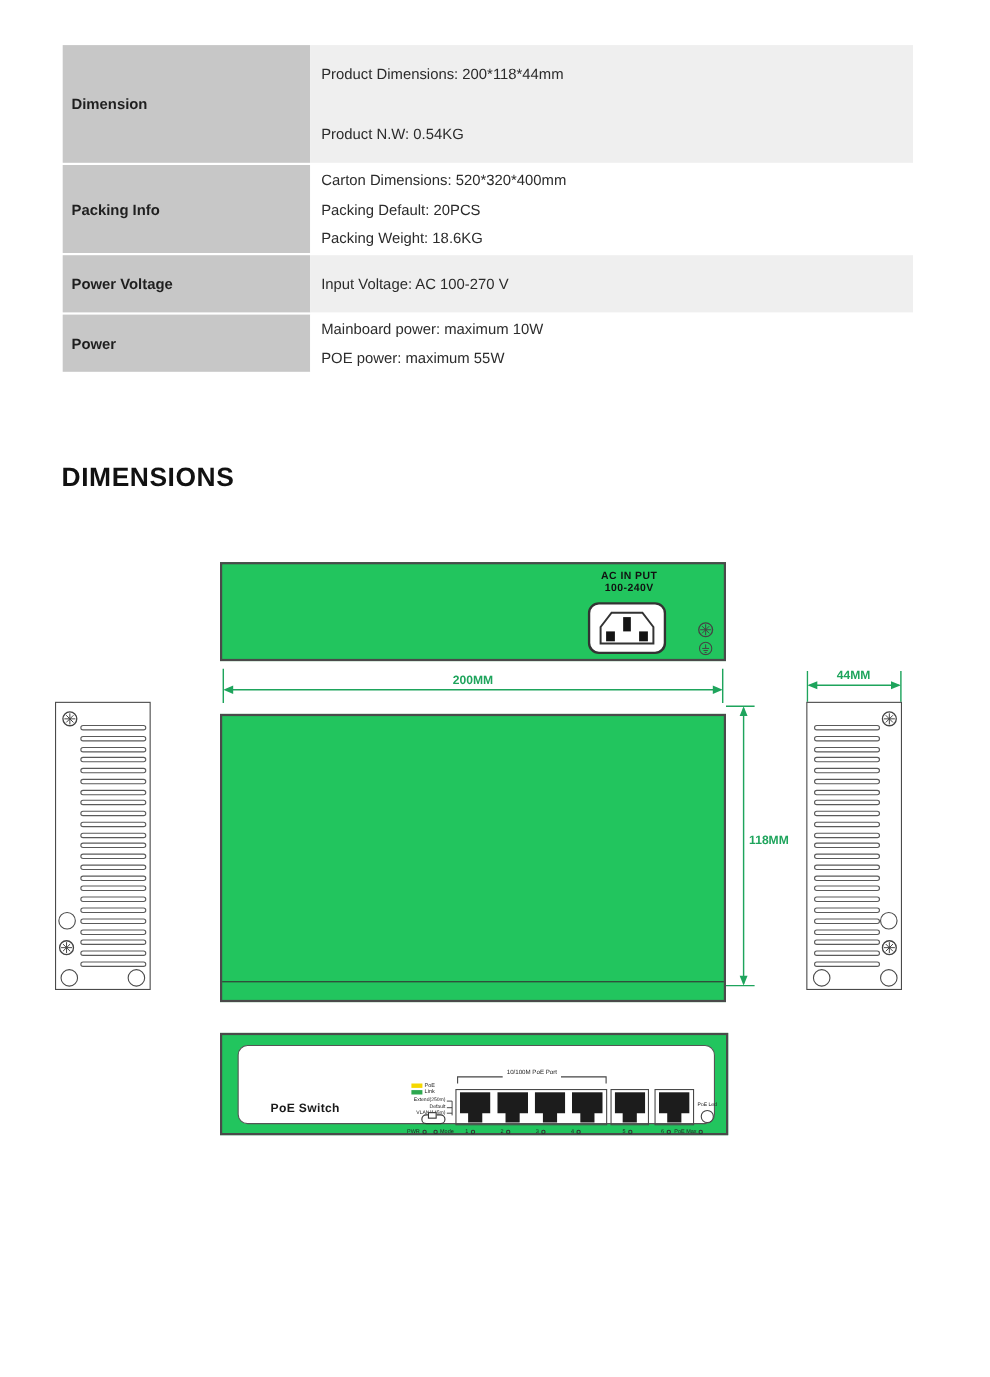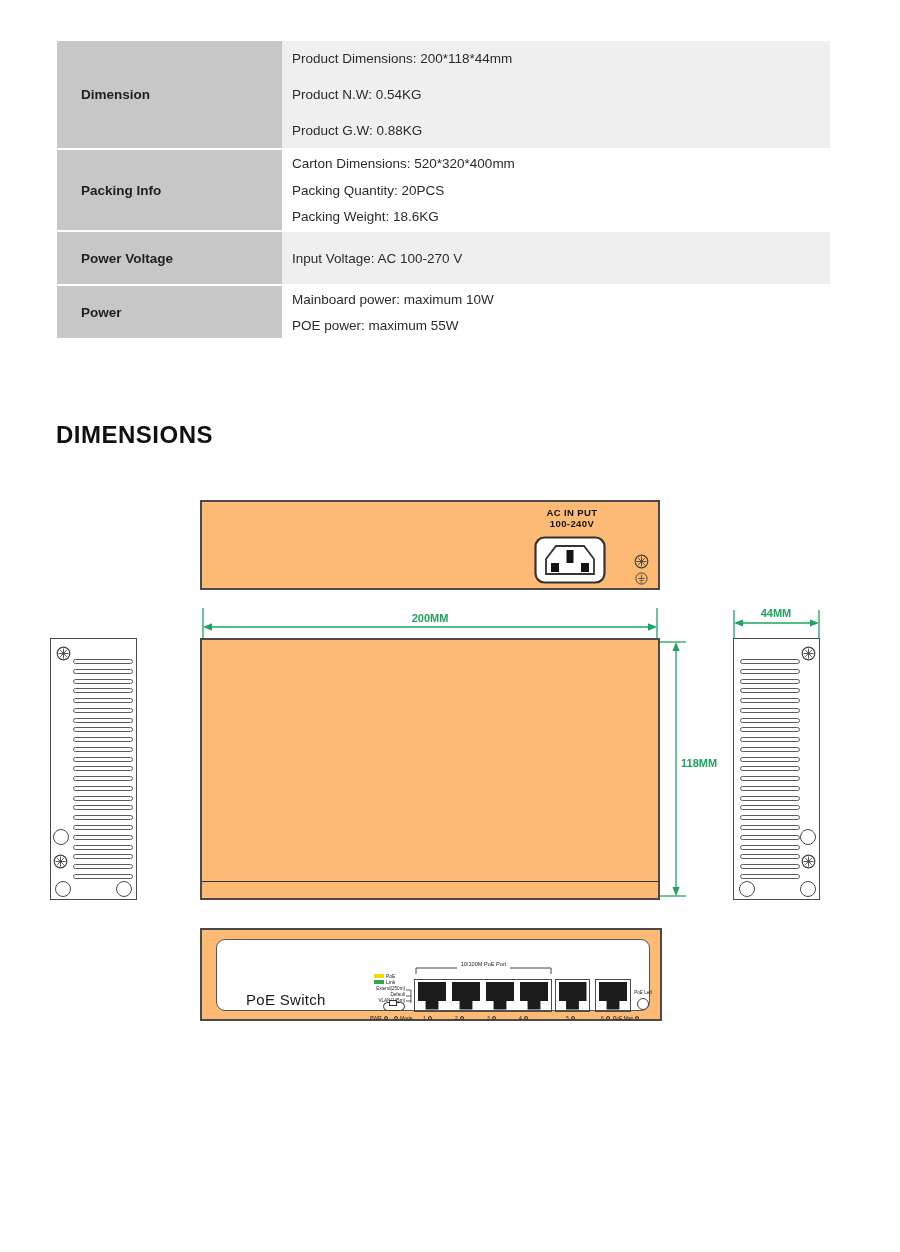--- a/index.html
+++ b/index.html
@@ -10,52 +10,52 @@
     overflow:hidden;
   }
   :root { --green:#1ea45c; --led-yellow:#f5d800; --led-green:#2da84f; --line:#4a4a4a; }
 
   
   .spec-table { position:absolute; left:57px; top:41px; width:773px; }
   .spec-row { display:flex; margin-bottom:2px; }
   .spec-label {
     width:225px; background:#c7c7c7; color:#1f1f1f;
     font-weight:bold; font-size:13.5px;
-    display:flex; align-items:center; padding-left:24px;
+    display:flex; align-items:center; padding-left:8px;
   }
   .spec-values { flex:1; display:flex; flex-direction:column; background:#fff; }
   .spec-values.shade { background:#efefef; }
   .spec-line { flex:1; display:flex; align-items:center; padding-left:10px; font-size:13.5px; color:#2b2b2b; }
 
   
   .section-title {
     position:absolute; left:56px; top:421px;
     font-size:24px; font-weight:bold; color:#111; letter-spacing:.5px;
   }
 
   
   .abs { position:absolute; }
-  .outline { border:2px solid var(--line); background:#fdba74; }
+  .outline { border:2px solid var(--line); background:#22c55e;margin-top:11px; }
   svg { display:block; }
   .dim-label { fill:var(--green); font-family:"Liberation Sans",sans-serif; font-weight:bold; font-size:11px; }
   .dim-stroke { stroke:var(--green); stroke-width:1.3; fill:none; }
   .dim-fill { fill:var(--green); }
 
   
   .ac-text { position:absolute; text-align:center; font-weight:bold; color:#111; font-size:9.5px; line-height:11px; letter-spacing:.4px; }
 
   
   .side-panel { border:1.5px solid #4a4a4a; background:#fff; }
   .vents { position:absolute; display:flex; flex-direction:column; justify-content:space-between; }
   .vent-slot { height:5px; border:1px solid #5a5a5a; border-radius:3px; width:100%; background:#fff; }
   .ring { position:absolute; border:1.3px solid #4a4a4a; border-radius:50%; background:#fff; }
 
   
   .front-inner { position:absolute; left:14px; top:9px; width:434px; height:72px; border:1.5px solid #555; border-radius:9px; background:#fff; }
-  .poe-switch-label { position:absolute; left:29px; top:51px; font-size:15px; font-weight:normal; color:#1a1a1a; letter-spacing:.3px; }
+  .poe-switch-label { position:absolute; left:29px; top:51px; font-size:11px; font-weight:bold; color:#1a1a1a; letter-spacing:.3px; }
   .legend { position:absolute; left:157px; top:33px; font-size:5px; color:#222; }
   .legend-row { display:flex; align-items:center; height:6px; }
   .legend-sw { width:10px; height:3.5px; margin-right:2px; display:inline-block; }
   .sw-poe { background:var(--led-yellow); }
   .sw-link { background:var(--led-green); }
   .mode-labels { position:absolute; left:138px; top:46px; width:50px; text-align:right; font-size:4.6px; line-height:6px; color:#222; }
   .mode-switch { position:absolute; left:166px; top:62px; width:22px; height:9px; border:1px solid #333; border-radius:4.5px; background:#fff; }
   .mode-knob { position:absolute; left:5px; top:-3px; width:8px; height:6px; border:1px solid #333; background:#fff; }
   .port-bracket { position:absolute; left:198px; top:22px; }
   .port-bracket-text { position:absolute; left:0; top:-1px; width:137px; text-align:center; font-size:5.6px; color:#222; }
@@ -76,29 +76,28 @@
 
 <div class="page">
 
   <div class="spec-table">
 
     <div class="spec-row" style="height:107px">
       <div class="spec-label">Dimension</div>
       <div class="spec-values shade">
         <div class="spec-line">Product Dimensions: 200*118*44mm</div>
         <div class="spec-line">Product N.W: 0.54KG</div>
-        <div class="spec-line">Product G.W: 0.88KG</div>
       </div>
     </div>
 
     <div class="spec-row" style="height:80px">
       <div class="spec-label">Packing Info</div>
       <div class="spec-values">
         <div class="spec-line">Carton Dimensions: 520*320*400mm</div>
-        <div class="spec-line">Packing Quantity: 20PCS</div>
+        <div class="spec-line">Packing Default: 20PCS</div>
         <div class="spec-line">Packing Weight: 18.6KG</div>
       </div>
     </div>
 
     <div class="spec-row" style="height:52px">
       <div class="spec-label">Power Voltage</div>
       <div class="spec-values shade">
         <div class="spec-line">Input Voltage: AC 100-270 V</div>
       </div>
     </div>

